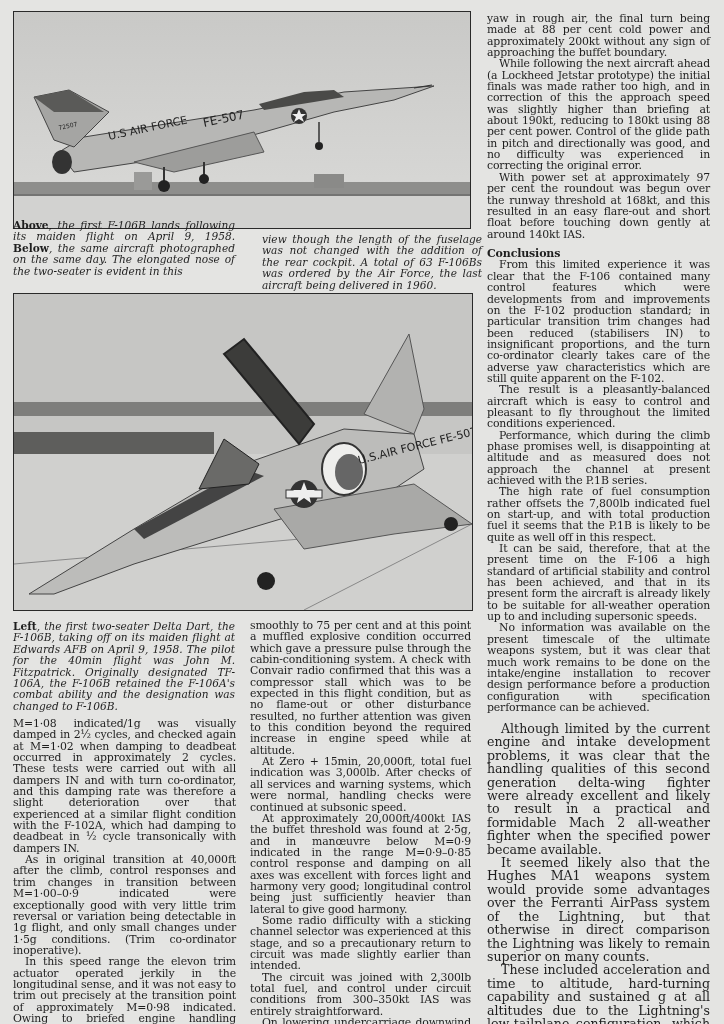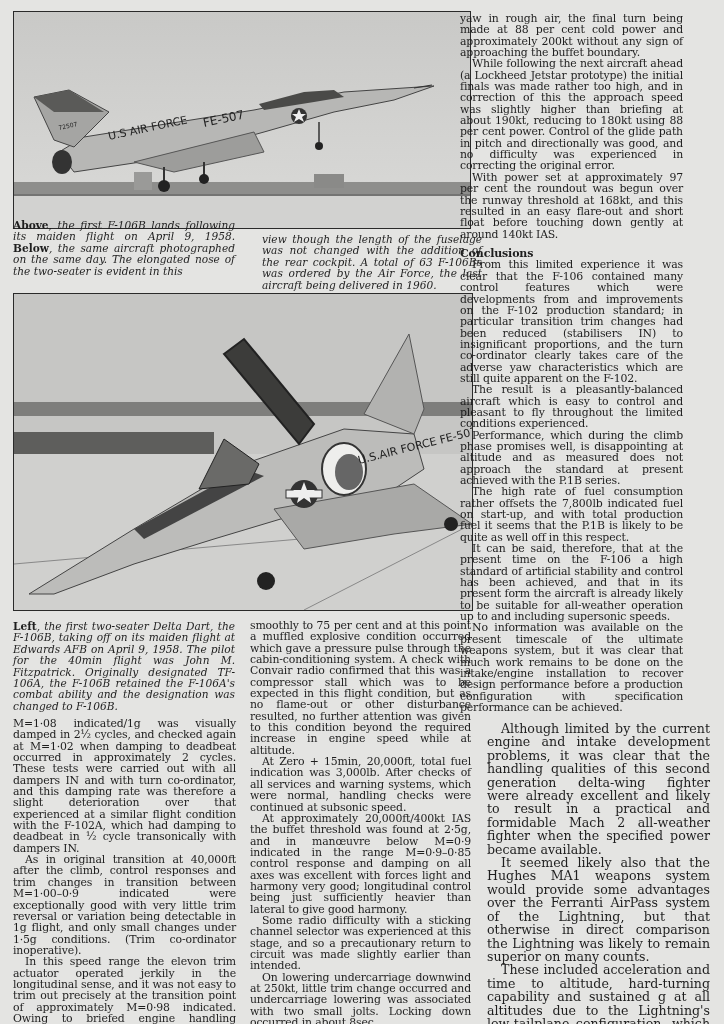--- a/index.html
+++ b/index.html
@@ -126,32 +126,33 @@
   <p class="noind">M=1·08 indicated/1g was visually damped in 2½ cycles, and checked again at M=1·02 when damping to deadbeat occurred in approximately 2 cycles. These tests were carried out with all dampers IN and with turn co-ordinator, and this damping rate was therefore a slight deterioration over that experienced at a similar flight condition with the F-102A, which had damping to deadbeat in ½ cycle transonically with dampers IN.</p>
   <p>As in original transition at 40,000ft after the climb, control responses and trim changes in transition between M=1·00–0·9 indicated were exceptionally good with very little trim reversal or variation being detectable in 1g flight, and only small changes under 1·5g conditions. (Trim co-ordinator inoperative).</p>
   <p>In this speed range the elevon trim actuator operated jerkily in the longitudinal sense, and it was not easy to trim out precisely at the transition point of approximately M=0·98 indicated. Owing to briefed engine handling restrictions max cold power had to be maintained while speed was being reduced, however when momentarily forgetting this restriction while passing through 27,000ft in a 2·5g turn to port at about M=0·85 indicated I reduced power</p>
 </div>
 
 <div class="col" style="left:250px; top:620px; width:221px;">
   <p class="noind">smoothly to 75 per cent and at this point a muffled explosive condition occurred which gave a pressure pulse through the cabin-conditioning system. A check with Convair radio confirmed that this was a compressor stall which was to be expected in this flight condition, but as no flame-out or other disturbance resulted, no further attention was given to this condition beyond the required increase in engine speed while at altitude.</p>
   <p>At Zero + 15min, 20,000ft, total fuel indication was 3,000lb. After checks of all services and warning systems, which were normal, handling checks were continued at subsonic speed.</p>
   <p>At approximately 20,000ft/400kt IAS the buffet threshold was found at 2·5g, and in manœuvre below M=0·9 indicated in the range M=0·9–0·85 control response and damping on all axes was excellent with forces light and harmony very good; longitudinal control being just sufficiently heavier than lateral to give good harmony.</p>
   <p>Some radio difficulty with a sticking channel selector was experienced at this stage, and so a precautionary return to circuit was made slightly earlier than intended.</p>
+  <p>The circuit was joined with 2,300lb total fuel, and control under circuit conditions from 300–350kt IAS was entirely straightforward.</p>
   <p>On lowering undercarriage downwind at 250kt, little trim change occurred and undercarriage lowering was associated with two small jolts. Locking down occurred in about 8sec.</p>
 
 </div>
 
-<div class="col" style="left:460px; top:13px; width:223px;">
+<div class="col" style="left:487px; top:13px; width:223px;">
   <p class="noind">yaw in rough air, the final turn being made at 88 per cent cold power and approximately 200kt without any sign of approaching the buffet boundary.</p>
   <p>While following the next aircraft ahead (a Lockheed Jetstar prototype) the initial finals was made rather too high, and in correction of this the approach speed was slightly higher than briefing at about 190kt, reducing to 180kt using 88 per cent power. Control of the glide path in pitch and directionally was good, and no difficulty was experienced in correcting the original error.</p>
   <p>With power set at approximately 97 per cent the roundout was begun over the runway threshold at 168kt, and this resulted in an easy flare-out and short float before touching down gently at around 140kt IAS.</p>
   <h3>Conclusions</h3>
   <p>From this limited experience it was clear that the F-106 contained many control features which were developments from and improvements on the F-102 production standard; in particular transition trim changes had been reduced (stabilisers IN) to insignificant proportions, and the turn co-ordinator clearly takes care of the adverse yaw characteristics which are still quite apparent on the F-102.</p>
   <p>The result is a pleasantly-balanced aircraft which is easy to control and pleasant to fly throughout the limited conditions experienced.</p>
-  <p>Performance, which during the climb phase promises well, is disappointing at altitude and as measured does not approach the standard at present achieved with the P.1B series.</p>
+  <p>Performance, which during the climb phase promises well, is disappointing at altitude and as measured does not approach the channel at present achieved with the P.1B series.</p>
   <p>The high rate of fuel consumption rather offsets the 7,800lb indicated fuel on start-up, and with total production fuel it seems that the P.1B is likely to be quite as well off in this respect.</p>
   <p>It can be said, therefore, that at the present time on the F-106 a high standard of artificial stability and control has been achieved, and that in its present form the aircraft is already likely to be suitable for all-weather operation up to and including supersonic speeds.</p>
   <p>No information was available on the present timescale of the ultimate weapons system, but it was clear that much work remains to be done on the intake/engine installation to recover design performance before a production configuration with specification performance can be achieved.</p>
 </div>
 
 <div class="col big" style="left:487px; top:722px; width:223px;">
   <p>Although limited by the current engine and intake development problems, it was clear that the handling qualities of this second generation delta-wing fighter were already excellent and likely to result in a practical and formidable Mach 2 all-weather fighter when the specified power became available.</p>
   <p>It seemed likely also that the Hughes MA1 weapons system would provide some advantages over the Ferranti AirPass system of the Lightning, but that otherwise in direct comparison the Lightning was likely to remain superior on many counts.</p>
   <p>These included acceleration and time to altitude, hard-turning capability and sustained g at all altitudes due to the Lightning's low-tailplane configuration, which produced significantly less lift loss and induced drag in the turn than did the all-elevon delta wing of the F-106.</p>
 

